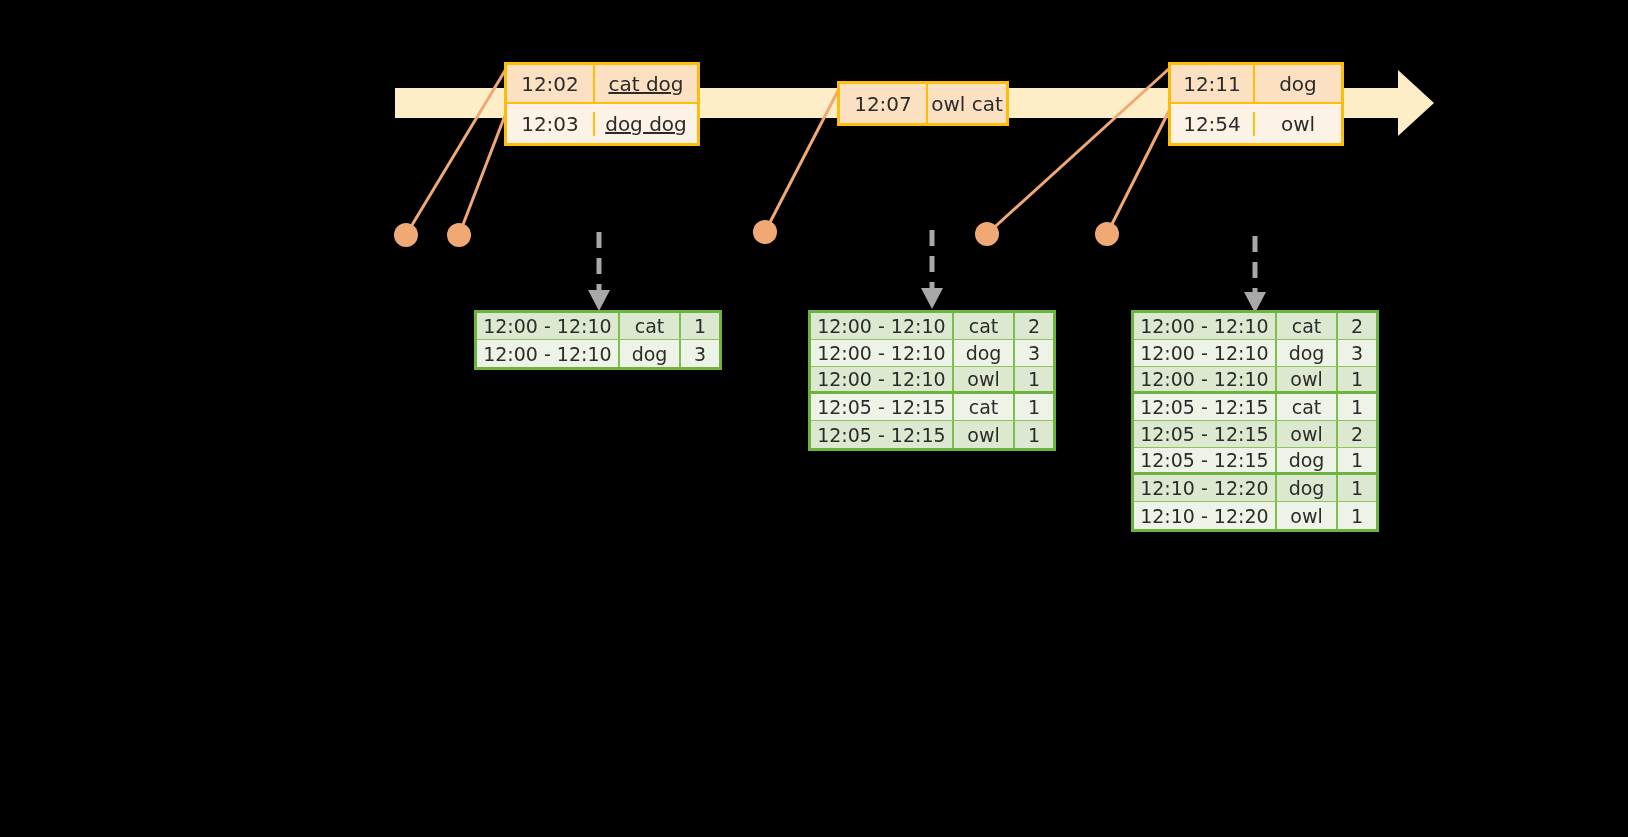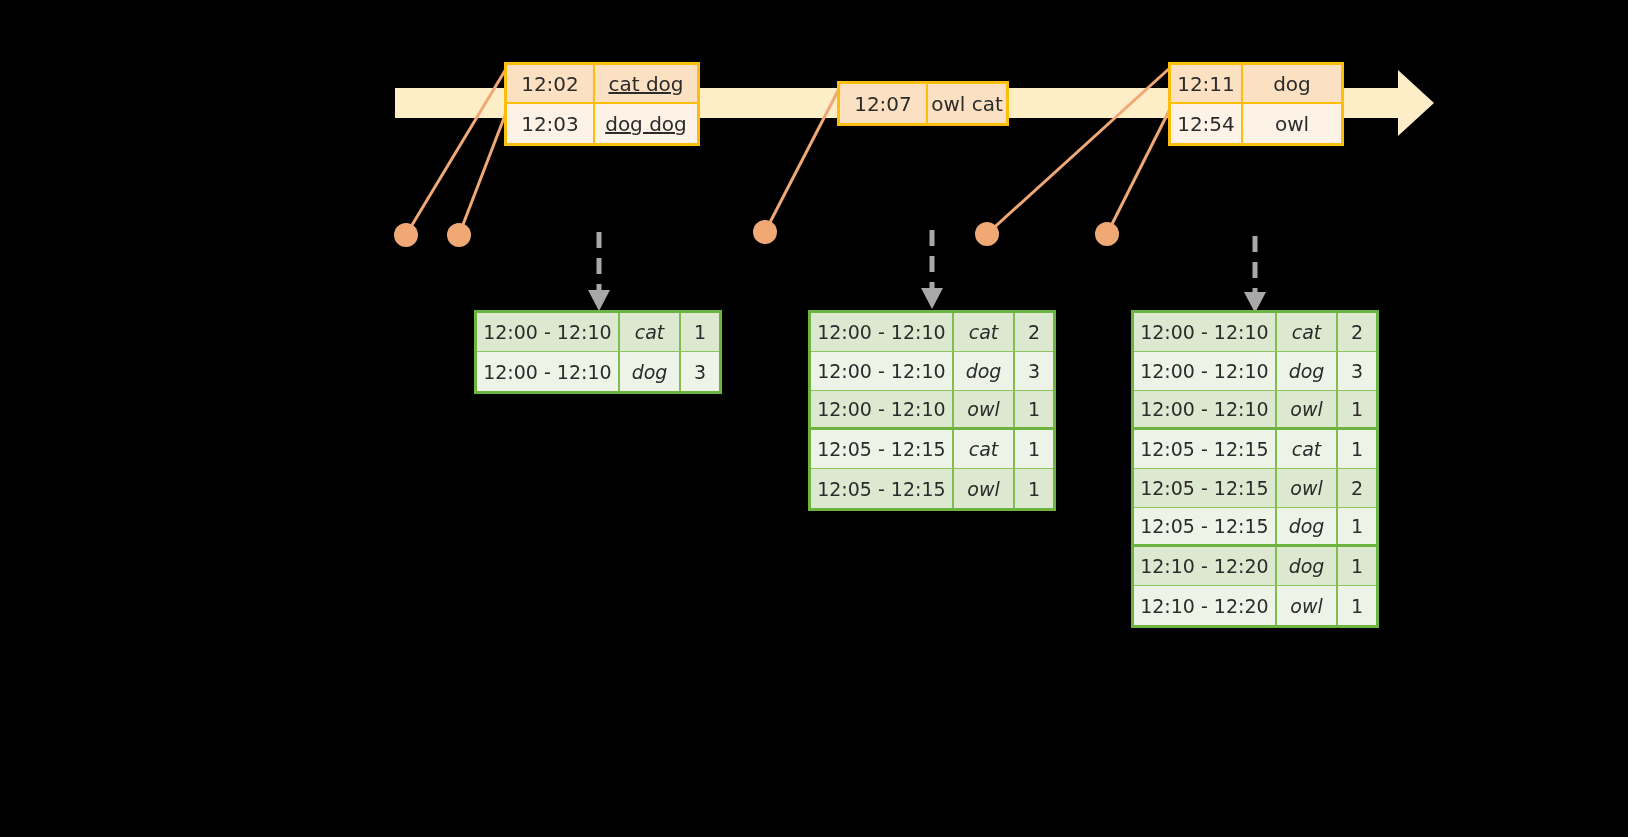--- a/index.html
+++ b/index.html
@@ -47,20 +47,21 @@
     display: flex;
     box-sizing: border-box;
     height: 39px;
   }
   .event-row.top {
     background: #fce0c2;
     border-bottom: 2px solid #fcbe0a;
   }
   .event-row.bottom {
     background: #fdf2e6;
+    align-items: center;
   }
   .event-time {
     display: flex;
     align-items: center;
     justify-content: center;
     border-right: 2px solid #fcbe0a;
     box-sizing: border-box;
     color: #2b2b2b;
     font-size: 20px;
     width: 88px;
@@ -73,21 +74,21 @@
     color: #2b2b2b;
     font-size: 20px;
     flex: 1;
   }
 
   #event-box-1 { left: 504px; top: 62px;  width: 196px; }
   #event-box-1 .event-words { width: 108px; text-decoration: underline; }
   #event-box-2 { left: 837px; top: 81px;  width: 172px; }
   #event-box-2 .event-words { width: 108px; }
   #event-box-3 { left: 1168px; top: 62px; width: 176px; }
-  #event-box-3 .event-time { width: 72px; }
+  #event-box-3 .event-time { width: 84px; }
   #event-box-3 .event-words { width: 100px; }
 
   
   #connectors {
     position: absolute;
     left: 0;
     top: 0;
     width: 1628px;
     height: 837px;
     pointer-events: none;
@@ -95,21 +96,21 @@
 
   
   .result-table {
     position: absolute;
     border: 3px solid #6cb33f;
     box-sizing: border-box;
     background: #eef3e8;
   }
   .res-row {
     display: flex;
-    height: 39px;
+    height: 27px;
     box-sizing: border-box;
   }
   .res-row.shade { background: #dde8d0; }
   .res-row.plain { background: #eef3e8; }
   .res-row.sep-below { border-bottom: 3px solid #6cb33f; }
   .res-row.line-below { border-bottom: 1.5px solid #8cc45f; }
   .res-win {
     display: flex;
     align-items: center;
     justify-content: center;
@@ -121,21 +122,20 @@
   }
   .res-word {
     display: flex;
     align-items: center;
     justify-content: center;
     font-size: 19px;
     color: #2b2b2b;
     box-sizing: border-box;
     border-right: 2px solid #7ebd4e;
     width: 62px;
-    font-style: italic;
   }
   .res-count {
     display: flex;
     align-items: center;
     justify-content: center;
     font-size: 19px;
     color: #2b2b2b;
     box-sizing: border-box;
     width: 38px;
   }

